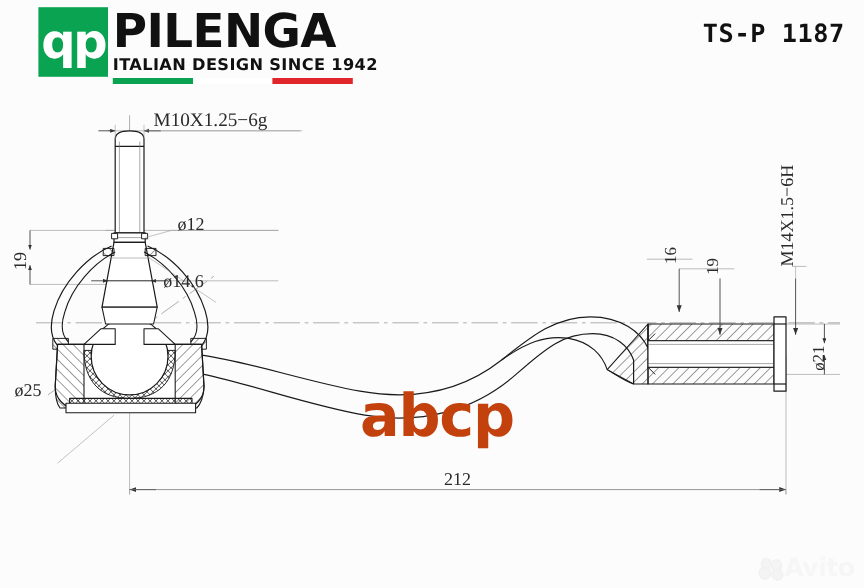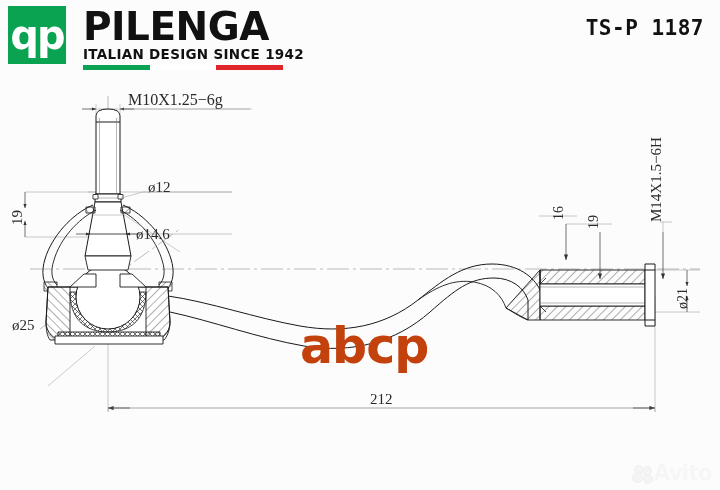--- a/index.html
+++ b/index.html
@@ -12,26 +12,27 @@
   }
   #page{position:relative;width:720px;height:490px;background:#fcfcfc;}
 
   
   .header{position:absolute;left:0;top:0;width:720px;height:74px;}
   .logo-block{position:absolute;left:8px;top:6px;display:flex;align-items:flex-start;}
   .logo-mark{
     width:58px;height:58px;background:#0aa352;
     display:flex;align-items:center;justify-content:center;
     flex:0 0 auto;
+    margin-left:24px;
   }
   .logo-mark .qp{
     color:#ffffff;font-family:"DejaVu Sans",sans-serif;
     font-weight:bold;font-size:40px;line-height:40px;letter-spacing:-2px;
   }
-  .logo-text{margin-left:17px;padding-top:1px;}
+  .logo-text{margin-left:4px;padding-top:1px;}
   .brand{
     font-family:"DejaVu Sans",sans-serif;
     font-weight:bold;font-size:39px;line-height:39px;
     letter-spacing:-0.5px;color:#111;
   }
   .tagline{
     font-family:"DejaVu Sans",sans-serif;
     font-weight:bold;font-size:13.5px;line-height:15px;
     letter-spacing:0.3px;color:#111;margin-top:1px;
   }

